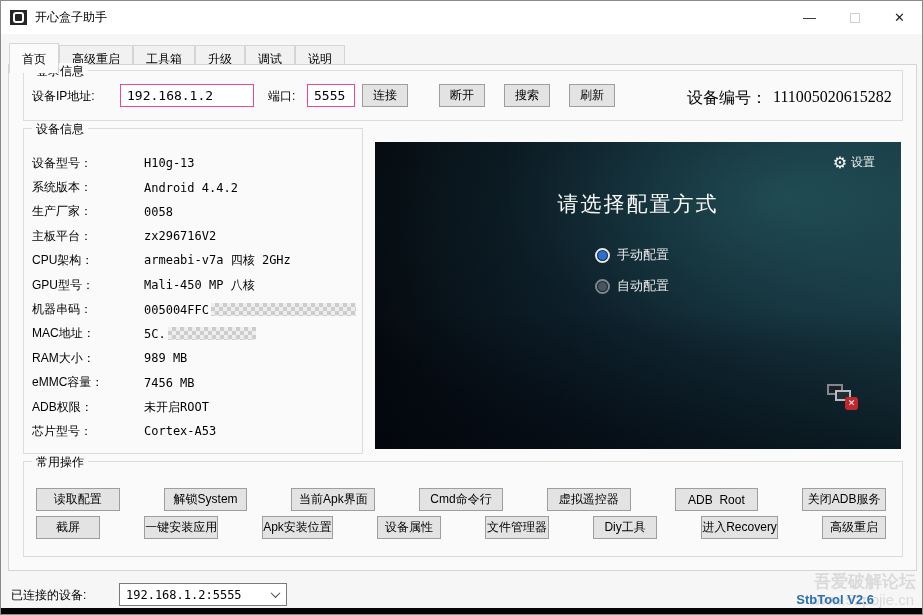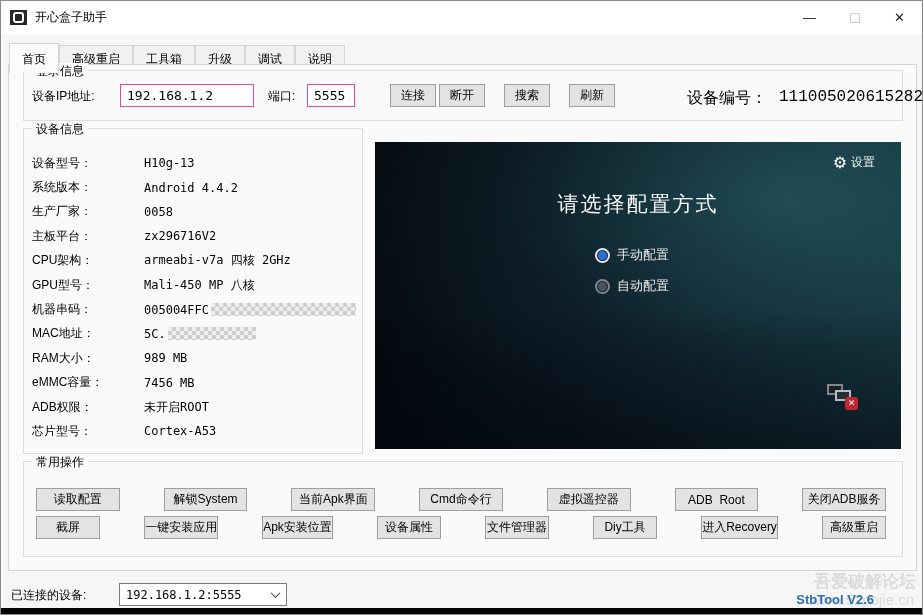--- a/index.html
+++ b/index.html
@@ -37,21 +37,21 @@
   .login-group { left:22px; top:69px; width:880px; height:51px; }
   .login-row { position:absolute; left:0; top:0; width:100%; height:100%; }
   .fld-label { position:absolute; font-size:12px; color:#000; top:17px; }
   .textbox { position:absolute; top:13px; height:23px; border:1px solid #ec4899; background:#fff;
              font-family:"DejaVu Sans Mono","Liberation Mono",monospace; font-size:13px;
              padding:0 6px; color:#000; }
   .btn { position:absolute; top:13px; height:23px; width:46px; background:#e3e3e3;
          border:1px solid #9e9e9e; font-size:12px; color:#000; cursor:pointer;
          font-family:"Liberation Sans",sans-serif; white-space:pre; }
   .devno { position:absolute; top:17px; font-size:16px; color:#000; }
-  .devno-val { font-family:Liberation Mono, monospace; margin-left:22px;text-align:center; }
+  .devno-val { font-family:Liberation Serif, serif; margin-left:16px;text-align:center; }
 
   
   .device-group { left:22px; top:127px; width:340px; height:326px; }
   .dev-rows { position:absolute; left:8px; top:22px; right:6px; display:flex; flex-direction:column; }
   .dev-row { height:24.4px; display:flex; align-items:center; }
   .dev-label { font-size:12px; color:#000; width:76px; flex:0 0 auto; }
   .dev-value { font-family:"DejaVu Sans Mono","Liberation Mono",monospace; font-size:12px; color:#000;
                white-space:pre;padding-left:36px; }
   .mosaic { display:inline-block; height:13px; margin-left:2px; opacity:.85;
     background-image:
@@ -137,21 +137,21 @@
     </div>
   <div class="tabpage"></div>
 
   <div class="group login-group">
     <div class="group-label">登录信息</div>
     <div class="login-row">
       <span class="fld-label" style="left:8px">设备IP地址:</span>
       <input class="textbox" style="left: 96px; width: 134px;" value="192.168.1.2">
       <span class="fld-label" style="left:244px">端口:</span>
       <input class="textbox" style="left: 283px; width: 48px;" value="5555">
-      <span id="login-buttons"><button class="btn" style="left: 366px;">连接</button><button class="btn" style="left: 415px;">断开</button><button class="btn" style="left: 480px;">搜索</button><button class="btn" style="left: 545px;">刷新</button></span>
+      <span id="login-buttons"><button class="btn" style="left: 338px;">连接</button><button class="btn" style="left: 415px;">断开</button><button class="btn" style="left: 480px;">搜索</button><button class="btn" style="left: 545px;">刷新</button></span>
       <span class="devno" style="left:663px">设备编号：</span>
       <span class="devno devno-val" style="left:733px">111005020615282</span>
     </div>
   </div>
 
   <div class="group device-group">
     <div class="group-label">设备信息</div>
     <div class="dev-rows" id="dev-rows">
         <div class="dev-row">
           <span class="dev-label">设备型号：</span>

